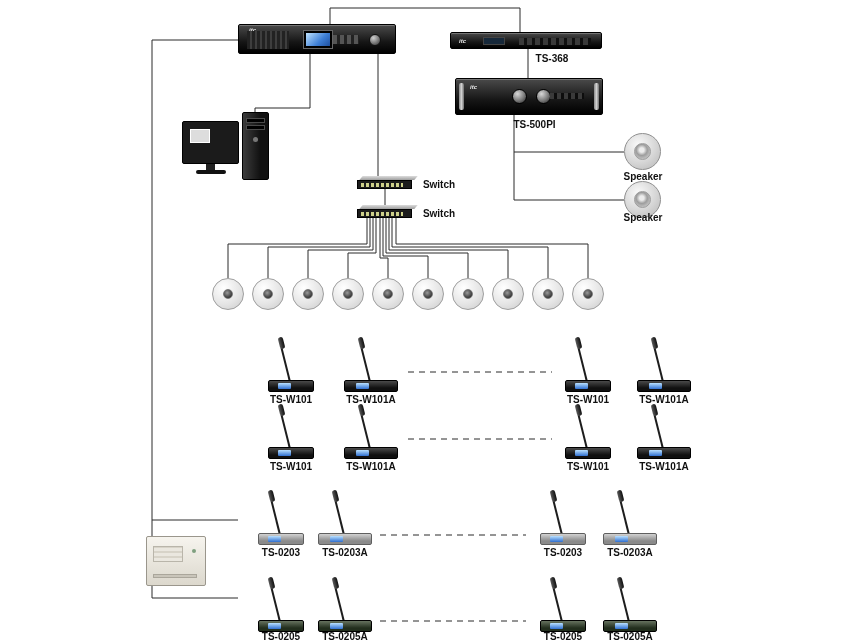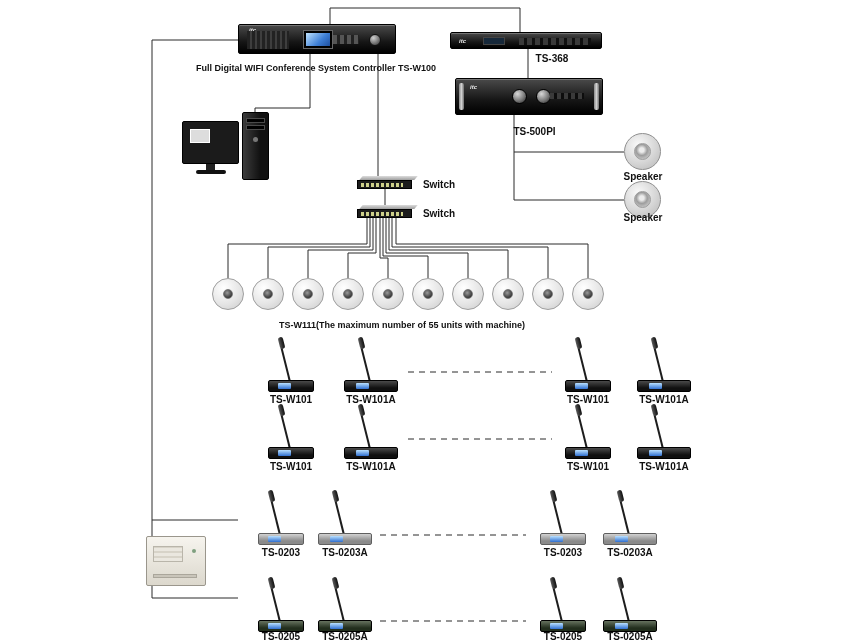--- a/index.html
+++ b/index.html
@@ -136,38 +136,37 @@
 
   <div class="device rack" style="left:238px; top:24px; width:158px; height:30px;">
     <span class="brand" style="left:10px; top:2px;">itc</span>
     <span class="ctrl-vents"></span>
     <span class="ctrl-screen">
         <span class="ctrl-screen-inner"></span>
       </span>
     <span class="ctrl-btns"></span>
     <span class="ctrl-knob"></span>
   </div>
-  <span class="lbl small" style="left:186px; top:63px; width:260px;">Full Digital WIFI Conference System Controller TS-W100</span>
 
   <div class="device rack" style="left:450px; top:32px; width:152px; height:17px;">
     <span class="brand" style="left:8px; top:5px;">itc</span>
     <span class="u234-screen"></span>
     <span class="u234-slots"></span>
   </div>
   <span class="lbl" style="left:512px; top:53px; width:80px;">TS-368</span>
 
   <div class="device rack" style="left:455px; top:78px; width:148px; height:37px;">
     <span class="amp-handle" style="left:3px;"></span>
     <span class="amp-handle" style="right:3px;"></span>
     <span class="brand" style="left:14px; top:5px;">itc</span>
     <span class="amp-knob" style="left:56px;"></span>
     <span class="amp-knob" style="left:80px;"></span>
     <span class="amp-slot"></span>
   </div>
-  <span class="lbl" style="left:492px; top:119px; width:85px;margin-top:7px;">TS-500PI</span>
+  <span class="lbl" style="left:492px; top:119px; width:85px;">TS-500PI</span>
 
   <div class="device speaker" style="left:624px; top:133px;">
       <span class="speaker-cone"></span>
     </div>
   <span class="lbl" style="left:618px; top:171px; width:50px;">Speaker</span>
   <div class="device speaker" style="left:624px; top:181px;">
       <span class="speaker-cone"></span>
     </div>
   <span class="lbl" style="left:618px; top:212px; width:50px;">Speaker</span>
 
@@ -218,21 +217,20 @@
     </div>
   <div class="wifi" style="left:492px;">
       <span class="wifi-led"></span>
     </div>
   <div class="wifi" style="left:532px;">
       <span class="wifi-led"></span>
     </div>
   <div class="wifi" style="left:572px;">
       <span class="wifi-led"></span>
     </div>
-  <span class="lbl small" style="left:267px; top:320px; width:270px;">TS-W111(The maximum number of 55 units with machine)</span>
 
   <div class="mic" style="left:263px; top:340px;">
       <span class="mic-neck"></span>
       <span class="mic-head"></span>
       <span class="mic-base">
         <span class="mic-screen"></span>
       </span>
     </div>
   <div class="mic a" style="left:343px; top:340px;">
       <span class="mic-neck"></span>

